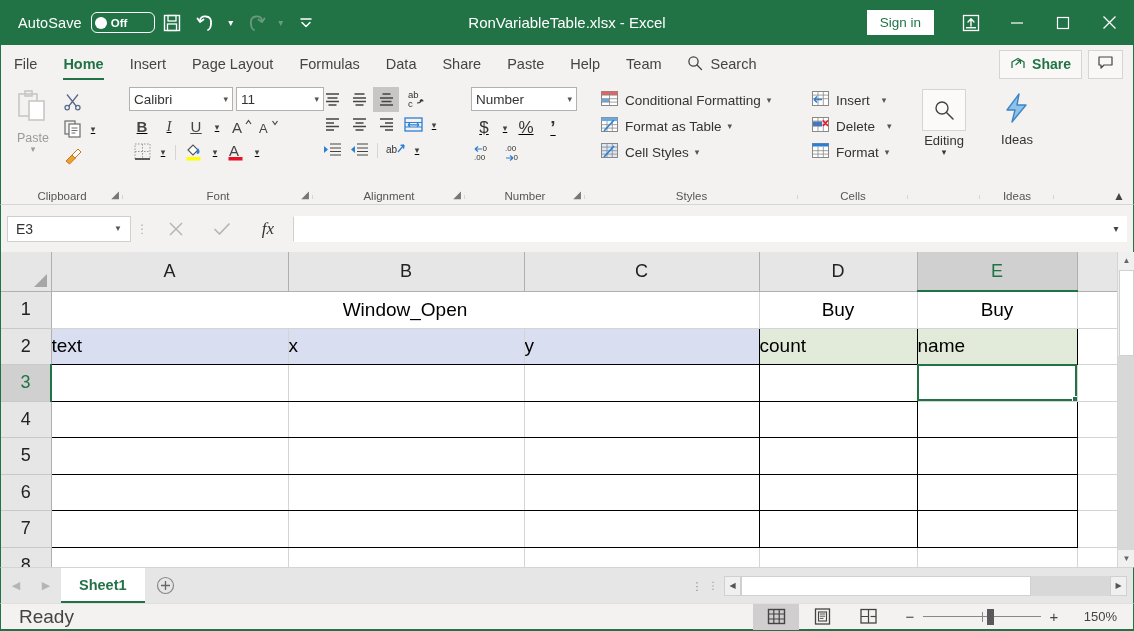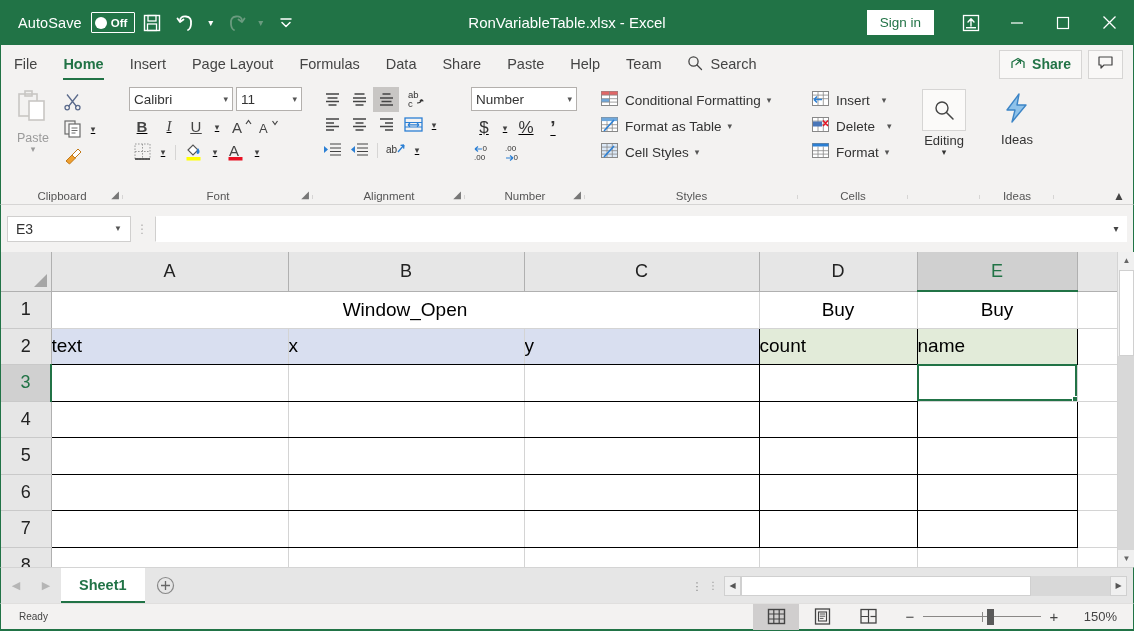--- a/index.html
+++ b/index.html
@@ -13,21 +13,21 @@
 
   
   .titlebar {
     position: absolute; left: 0; top: 0; width: 1134px; height: 45px;
     background: #217346; color: #fff;
     display: flex; align-items: center;
   }
   .qat { display: flex; align-items: center; gap: 0; padding-left: 18px; }
   .autosave-label { font-size: 14.5px; color: #fff; margin-right: 9px; letter-spacing: .1px;}
   .toggle {
-    width: 44px; height: 21px; border-radius: 1px; border: 1.4px solid #fff;
+    width: 64px; height: 21px; border-radius: 6px; border: 1.4px solid #fff;
     display: flex; align-items: center; padding: 0 3px; gap: 4px;
   }
   .toggle .knob { width: 12px; height: 12px; border-radius: 50%; background: #fff; flex: none; }
   .toggle .offtxt { font-size: 11.5px; color: #fff; font-weight: 600; }
   .qat-btn {
     width: 34px; height: 34px; display: flex; align-items: center; justify-content: center;
     color: #fff;
   }
   .qat-btn.dim { color: #6a9b7f; }
   .qat-caret { width: 16px; height: 34px; display: flex; align-items: center; justify-content: center; font-size: 10px; color:#fff;}
@@ -250,21 +250,21 @@
   .hs-thumb { position: absolute; left: 0; top: 0; width: 290px; height: 20px; background: #fff; border: 1px solid #d0d0d0; }
   .hs-dots { width: 10px; color: #999; font-size: 10px; display:flex; align-items:center; justify-content:center; line-height:4px;}
 
   
   .statusbar {
     position: absolute; left: 0; top: 603px; width: 1134px; height: 28px;
     background: #f3f2f1; display: flex; align-items: center;
     border-left: 1px solid #217346; border-right: 1px solid #217346;
     border-bottom: 2px solid #217346; border-top: 1px solid #e0dfde;
   }
-  .status-text { font-size: 10px; color: #444; padding-left: 18px; }
+  .status-text { font-size: 19px; color: #444; padding-left: 18px; }
   .status-right { margin-left: auto; display: flex; align-items: center; height: 28px; padding-right: 10px; }
   .viewbtn { width: 46px; height: 26px; display: flex; align-items: center; justify-content: center; color: #444; }
   .viewbtn.active { background: #d0cece; }
   .zoomctl { display: flex; align-items: center; gap: 0; padding-left: 6px; }
   .zbtn { width: 26px; height: 26px; display: flex; align-items: center; justify-content: center; font-size: 15px; color: #444; }
   .ztrack { width: 118px; height: 26px; position: relative; display: flex; align-items: center; }
   .ztrack .line { width: 118px; height: 1px; background: #8a8886; }
   .ztrack .mid { position: absolute; left: 59px; top: 8px; width: 1px; height: 10px; background: #8a8886; }
   .ztrack .thumb { position: absolute; left: 64px; top: 5px; width: 7px; height: 16px; background: #5a5a5a; }
   .zlabel { font-size: 13px; color: #444; width: 56px; text-align: right; padding-right: 6px; }
@@ -430,21 +430,21 @@
     </div>
   </div>
 
   <div class="group" style="width:190px">
     <div class="body" style="flex-direction:column;">
       <div class="fontrow">
         <div class="combo" style="width:104px">
           <span class="val">Calibri</span>
           <span class="cc">▾</span>
         </div>
-        <div class="combo" style="width:66px">
+        <div class="combo" style="width:88px">
           <span class="val">11</span>
           <span class="cc">▾</span>
         </div>
       </div>
       <div class="srow">
         <div class="ibtn" style="font-weight:bold;font-size:15px">B</div>
         <div class="ibtn" style="font-style:italic;font-size:15px;font-family:'Liberation Serif',serif">I</div>
         <div class="ibtn" style="text-decoration:underline;font-size:15px">U</div>
         <div class="caret">▾</div>
         <div class="ibtn" style="margin-left:4px">
@@ -735,20 +735,33 @@
 
   <div class="collapse-ribbon">▲</div>
 </div>
 
 <div class="fbar">
   <div class="namebox">
     <span class="val">E3</span>
     <span class="cc">▼</span>
   </div>
   <div class="vdots">⋮</div>
+  <div class="fbtns">
+    <div class="fbtn">
+      <svg width="16" height="16" viewBox="0 0 16 16">
+          <path d="M2 2 L14 14 M14 2 L2 14" stroke="#b6b5b4" stroke-width="1.5"></path>
+        </svg>
+    </div>
+    <div class="fbtn">
+      <svg width="18" height="16" viewBox="0 0 18 16">
+          <path d="M2 8.5 L6.5 13 L16 3" fill="none" stroke="#b6b5b4" stroke-width="1.7" stroke-linecap="round" stroke-linejoin="round"></path>
+        </svg>
+    </div>
+    <div class="fbtn fx">fx</div>
+  </div>
   <div class="finput"></div>
   <div class="fcaret">▾</div>
 </div>
 
 <div class="gridarea">
   <table class="grid">
     <colgroup>
       <col style="width:50px">
         <col style="width:237px">
         <col style="width:236px">

